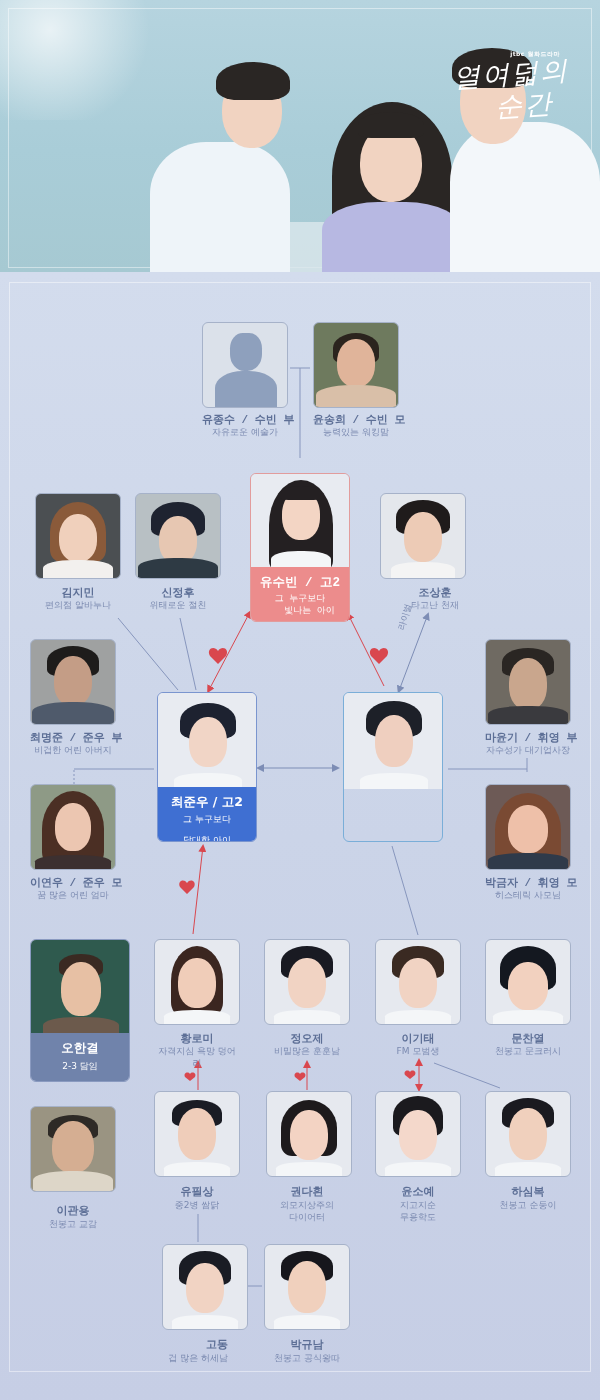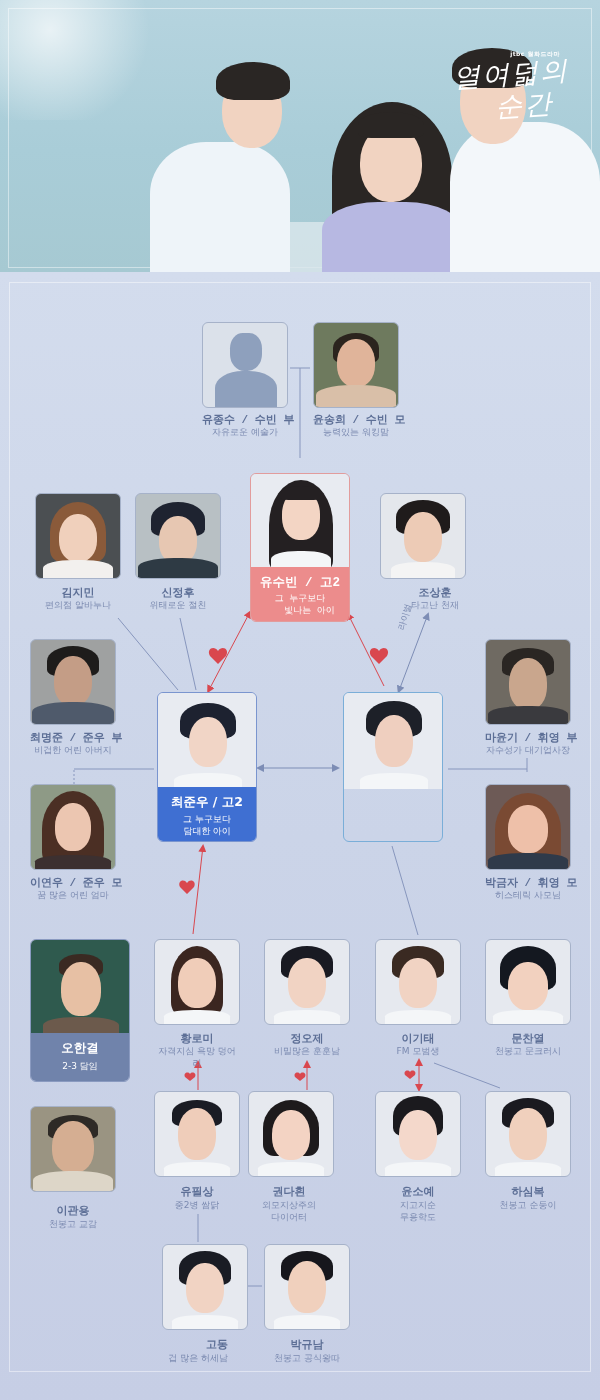--- a/index.html
+++ b/index.html
@@ -230,21 +230,21 @@
 
 <div class="main-card" style="left:157px;top:692px;width:100px;height:150px;border:1.5px solid #7a95cf;">
   <div class="photo-area" style="height:96px;">
     <div style="position:absolute;left:22px;top:10px;width:56px;height:36px;background:#1d2230;border-radius:50% 50% 25% 25%;"></div>
     <div style="position:absolute;left:31px;top:24px;width:38px;height:50px;background:#f1d5c6;border-radius:48% 48% 44% 44%;"></div>
     <div style="position:absolute;left:16px;bottom:0;width:68px;height:16px;background:#f4f6f8;border-radius:45% 45% 0 0;"></div>
   </div>
   <div class="band" style="height:54px;background:#3f6fd2;">
     <span class="bn">최준우 / 고2</span>
     <span class="bd">그 누구보다</span>
-    <span class="bd" style="margin-top:0;font-family:Liberation Serif, serif;">담대한 아이</span>
+    <span class="bd" style="margin-top:9px;">담대한 아이</span>
   </div>
 </div>
 
 <div class="main-card" style="left:343px;top:692px;width:100px;height:150px;border:1.5px solid #7aaed8;">
   <div class="photo-area" style="height:96px;">
     <div style="position:absolute;left:22px;top:8px;width:56px;height:36px;background:#1d2028;border-radius:50% 50% 25% 25%;"></div>
     <div style="position:absolute;left:31px;top:22px;width:38px;height:52px;background:#efcfbf;border-radius:48% 48% 44% 44%;"></div>
     <div style="position:absolute;left:16px;bottom:0;width:68px;height:16px;background:#f4f6f8;border-radius:45% 45% 0 0;"></div>
   </div>
 </div>
@@ -344,21 +344,21 @@
 <div class="card" style="left:154px;top:1091px;width:86px;height:100px;">
   <div class="photo" style="width:86px;height:86px;">
     <div class="hairc" style="top:8px;width:50px;height:26px;background:#1a1c24;"></div>
     <div class="face" style="top:16px;width:38px;height:52px;background:#efcdba;"></div>
     <div class="body" style="width:66px;height:14px;background:#f4f6f8;"></div>
   </div>
   <div class="nm" style="top:93px;">유필상</div>
   <div class="ds" style="top:108px;">중2병 쌈닭</div>
 </div>
 
-<div class="card" style="left:248px;top:1091px;width:82px;height:100px;">
+<div class="card" style="left:266px;top:1091px;width:82px;height:100px;">
   <div class="photo" style="width:86px;height:86px;">
     <div class="hairc" style="top:8px;width:56px;height:56px;background:#1d1a1c;"></div>
     <div class="face" style="top:18px;width:38px;height:50px;background:#f3d3c3;"></div>
     <div class="body" style="width:66px;height:14px;background:#f4f6f8;"></div>
   </div>
   <div class="nm" style="top:93px;">권다흰</div>
   <div class="ds" style="top:108px;">외모지상주의</div>
   <div class="ds" style="top:120px;">다이어터</div>
 </div>
 

